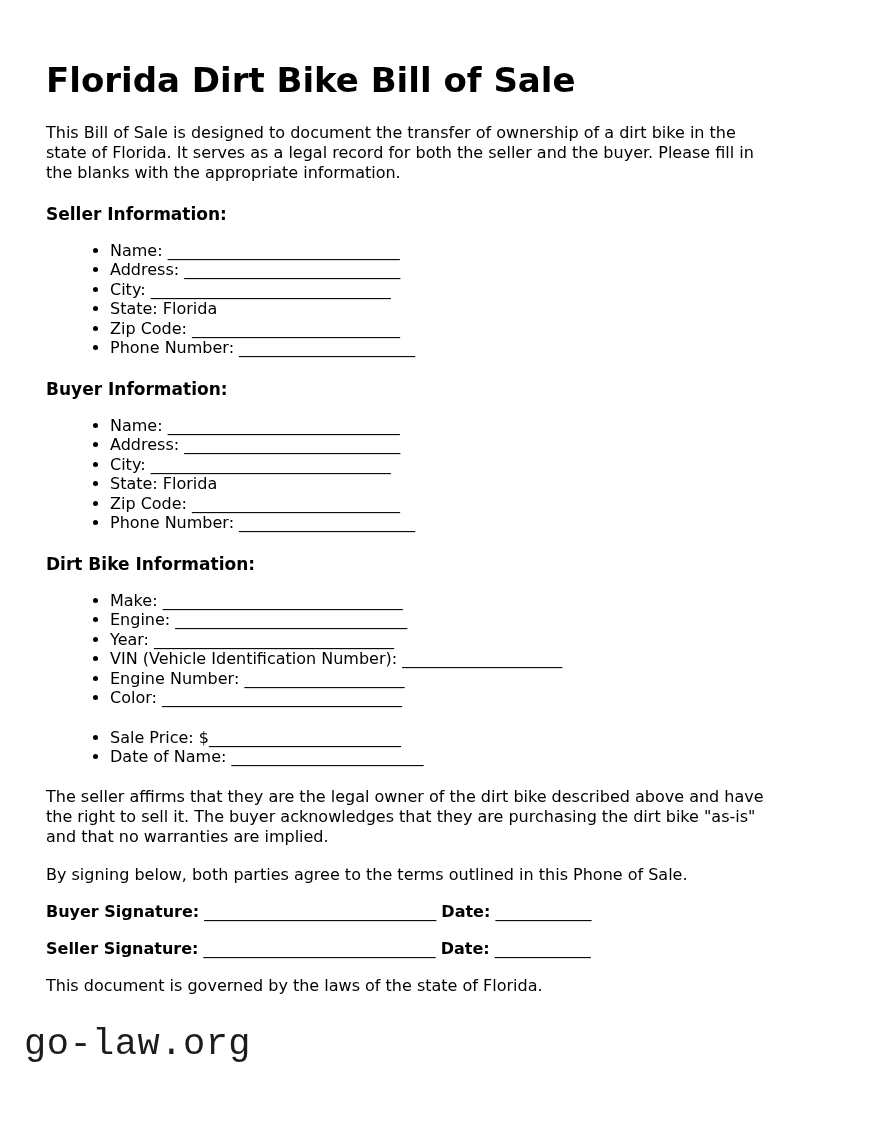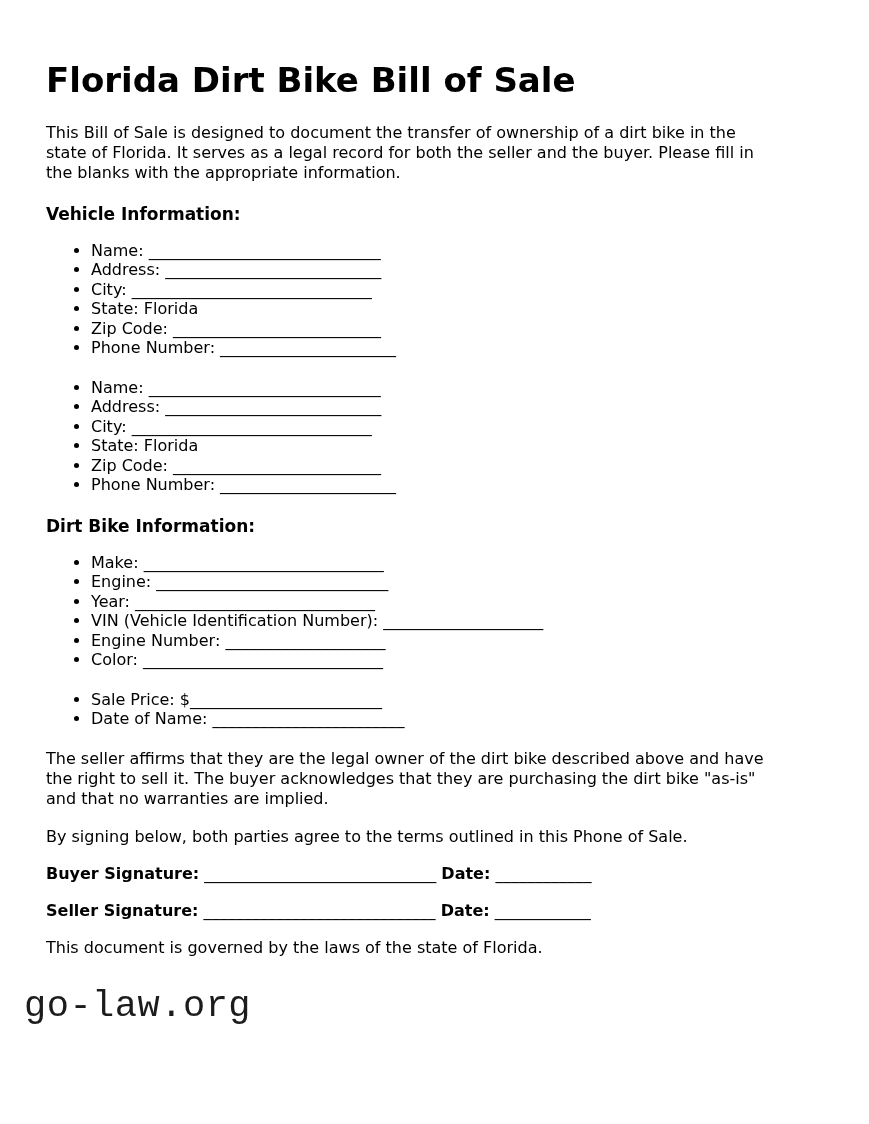--- a/index.html
+++ b/index.html
@@ -33,21 +33,21 @@
     font-size: 17px;
     line-height: 22px;
     font-weight: bold;
     margin: 19px 0 16px 0;
   }
   ul.field-list {
     margin: 0 0 20px 0;
     padding-left: 45px;
     list-style: disc outside;
   }
-  ul.field-list li { line-height: 19.5px; }
+  ul.field-list li { line-height: 19.5px; margin-left: 19px; }
   p.sig-row { margin: 0 0 17px 0; }
   p.sig-row .sig-label, p.sig-row .date-label { font-weight: bold; }
   .footer-brand {
     font-family: "Liberation Mono", "DejaVu Sans Mono", monospace;
     font-size: 37px;
     line-height: 44px;
     color: #1c1c1c;
     margin: 25px 0 0 -22px;
     letter-spacing: 0.5px;
   }
@@ -56,30 +56,31 @@
 <body>
 
 <div class="page">
 
   <h1 class="doc-title">Florida Dirt Bike Bill of Sale</h1>
 
   <p class="multiline">This Bill of Sale is designed to document the transfer of ownership of a dirt bike in the
 state of Florida. It serves as a legal record for both the seller and the buyer. Please fill in
 the blanks with the appropriate information.</p>
 
-  <h3 class="section-heading">Vehicle Information:</h3>
+  <h3 class="section-heading">Seller Information:</h3>
   <ul class="field-list">
     <li>Name: _____________________________</li>
     <li>Address: ___________________________</li>
     <li>City: ______________________________</li>
     <li>State: Florida</li>
     <li>Zip Code: __________________________</li>
     <li>Phone Number: ______________________</li>
   </ul>
 
+  <h3 class="section-heading">Buyer Information:</h3>
   <ul class="field-list">
     <li>Name: _____________________________</li>
     <li>Address: ___________________________</li>
     <li>City: ______________________________</li>
     <li>State: Florida</li>
     <li>Zip Code: __________________________</li>
     <li>Phone Number: ______________________</li>
   </ul>
 
   <h3 class="section-heading">Dirt Bike Information:</h3>

